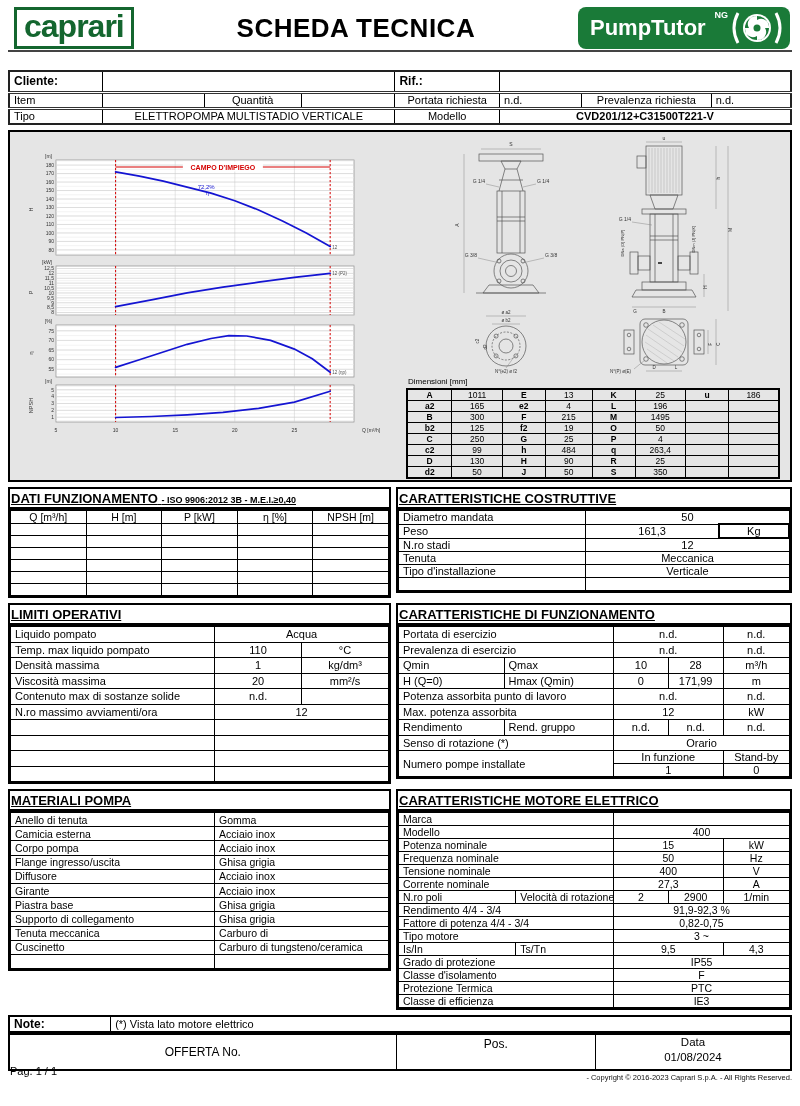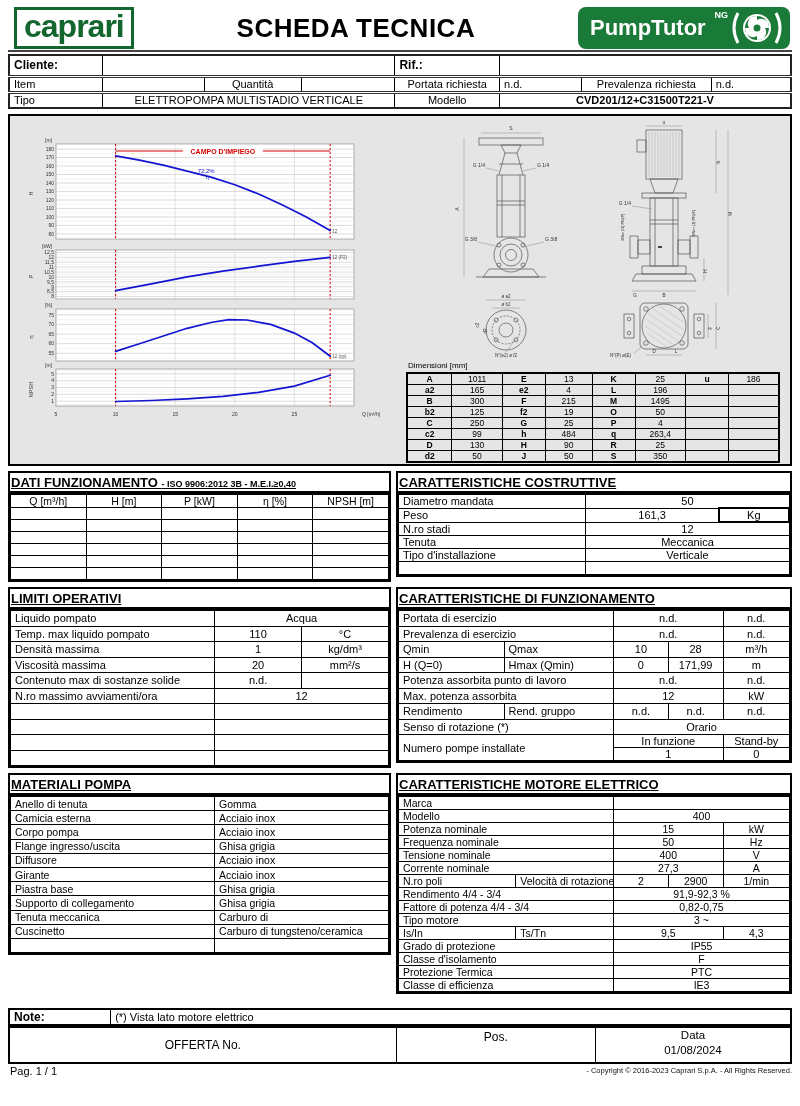--- a/index.html
+++ b/index.html
@@ -16,21 +16,21 @@
   .pt-text { color:#fff; font-size:22px; font-weight:bold; padding-left:12px; letter-spacing:0; }
   .pt-ng { position:absolute; top:3px; right:62px; color:#fff; font-size:9px; font-weight:bold; }
   .pt-swirl { position:absolute; right:4px; top:2px; }
 
   
   table { border-collapse:collapse; width:100%; table-layout:fixed; }
   td { border:1px solid #000; font-size:11px; padding:0 4px; height:15px; overflow:hidden; white-space:nowrap; }
   td.c { text-align:center; } td.b { font-weight:bold; }
   td.hv { border:2px solid #000; }
 
-  .t-info { border:2px solid #222; margin-top:2px; }
+  .t-info { border:2px solid #222; margin-top:18px; }
   .t-info td { height:16px; }
   .t-info tr:first-child td { height:21px; font-size:12px; border-bottom:3px double #333; }
   .t-info tr:nth-child(2) td { border-bottom:3px double #333; }
 
   
   .chart-box { position:relative; margin-top:5px; border:2px solid #000; height:352px; background:#e5e5e5; }
   .dim-caption { position:absolute; left:398px; top:245px; font-size:8px; color:#000; }
   .t-dim { position:absolute; left:396px; top:256px; width:374px; border:2px solid #000; }
   .t-dim td { font-size:8.5px; height:10.8px; padding:0 2px; text-align:center; }
   .t-dim td:nth-child(odd) { font-weight:bold; }
@@ -42,21 +42,21 @@
   .sec-h { font-size:13px; font-weight:bold; padding:2px 5px 1px 1px; border-bottom:3px solid #000;text-decoration:underline; }
   .sec-h .iso { font-size:9px; }
   .t-dati td { height:12px; font-size:10.5px; text-align:center; }
   .t-cost td { height:13px; }
   .t-lim td, .t-funz td { height:15.5px; }
   .t-funz tr:nth-child(n+9) td { height:12.5px; }
   .t-mat td { height:14.2px; font-size:10.5px; }
   .t-mot td { height:12.4px; font-size:10.5px; }
 
   
-  .t-note { border:2px solid #000; margin-top:14px; }
+  .t-note { border:2px solid #000; margin-top:5px; }
   .t-note td { height:16px; }
   .t-note td.nlab { font-weight:bold; font-size:12px; }
   .t-off { border:2px solid #000; }
   .t-off td { height:36px; vertical-align:top; text-align:center; }
   .off-cell { font-size:12px; padding-top:10px; }
   .pos-cell { font-size:12px; padding-top:2px; }
   .data-cell div { font-size:11.5px; line-height:15px; }
   .copyright { text-align:right; font-size:7.5px; margin-top:2px; color:#111; }
   .pag { position:absolute; left:10px; bottom:29px; font-size:11px; }
 

